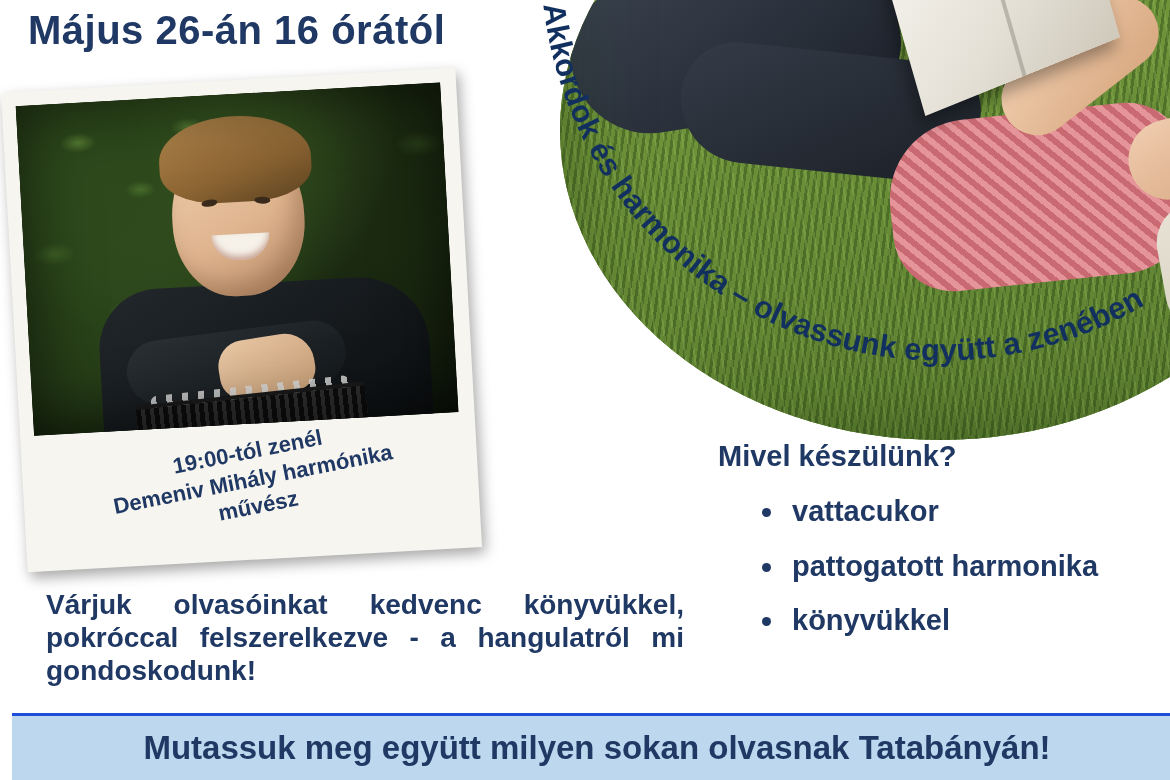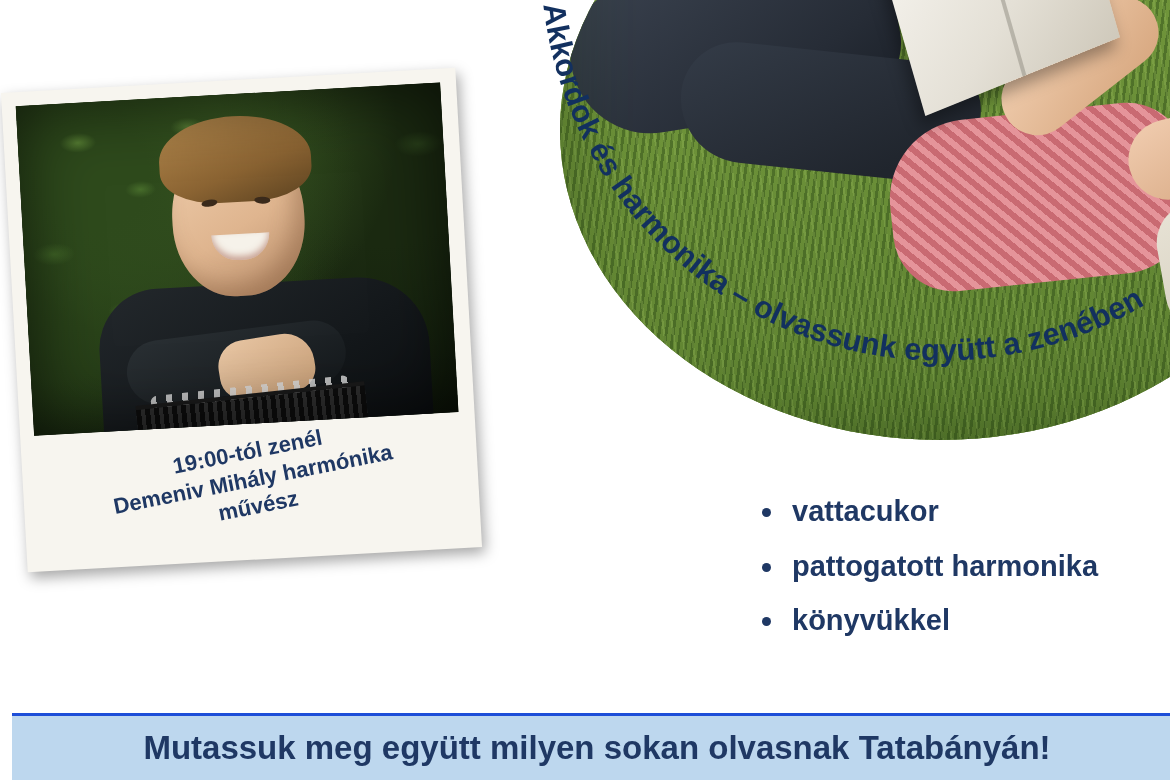--- a/index.html
+++ b/index.html
@@ -333,20 +333,21 @@
     font-weight: bold;
     color: #1f3864;
     white-space: nowrap;
   }
 </style>
 </head>
 <body>
 
 <div id="poster">
 
+  <div class="headline">Május 26-án 16 órától</div>
 
   <div class="circle-photo">
     <div class="cp-grass"></div>
     <div class="cp-grass2"></div>
     <div class="cp-legs"></div>
     <div class="cp-legs2"></div>
     <div class="cp-torso"></div>
     <div class="cp-pillow"></div>
     <div class="cp-neck"></div>
     <div class="cp-head"></div>
@@ -381,24 +382,26 @@
       <div class="ph-accordion"></div>
       <div class="ph-vignette"></div>
     </div>
     <div class="polaroid-caption">
       <div>19:00-tól zenél</div>
       <div>Demeniv Mihály harmónika</div>
       <div>művész</div>
     </div>
   </div>
 
+  <div class="prep-title">Mivel készülünk?</div>
   <ul class="prep-list">
     <li>vattacukor</li>
     <li>pattogatott harmonika</li>
     <li>könyvükkel</li>
   </ul>
 
+  <div class="blurb">Várjuk olvasóinkat kedvenc könyvükkel, pokróccal felszerelkezve - a hangulatról mi gondoskodunk!</div>
 
   <div class="banner">
     <div class="banner-text">Mutassuk meg együtt milyen sokan olvasnak Tatabányán!</div>
   </div>
 
 </div>
 
 </body></html>

